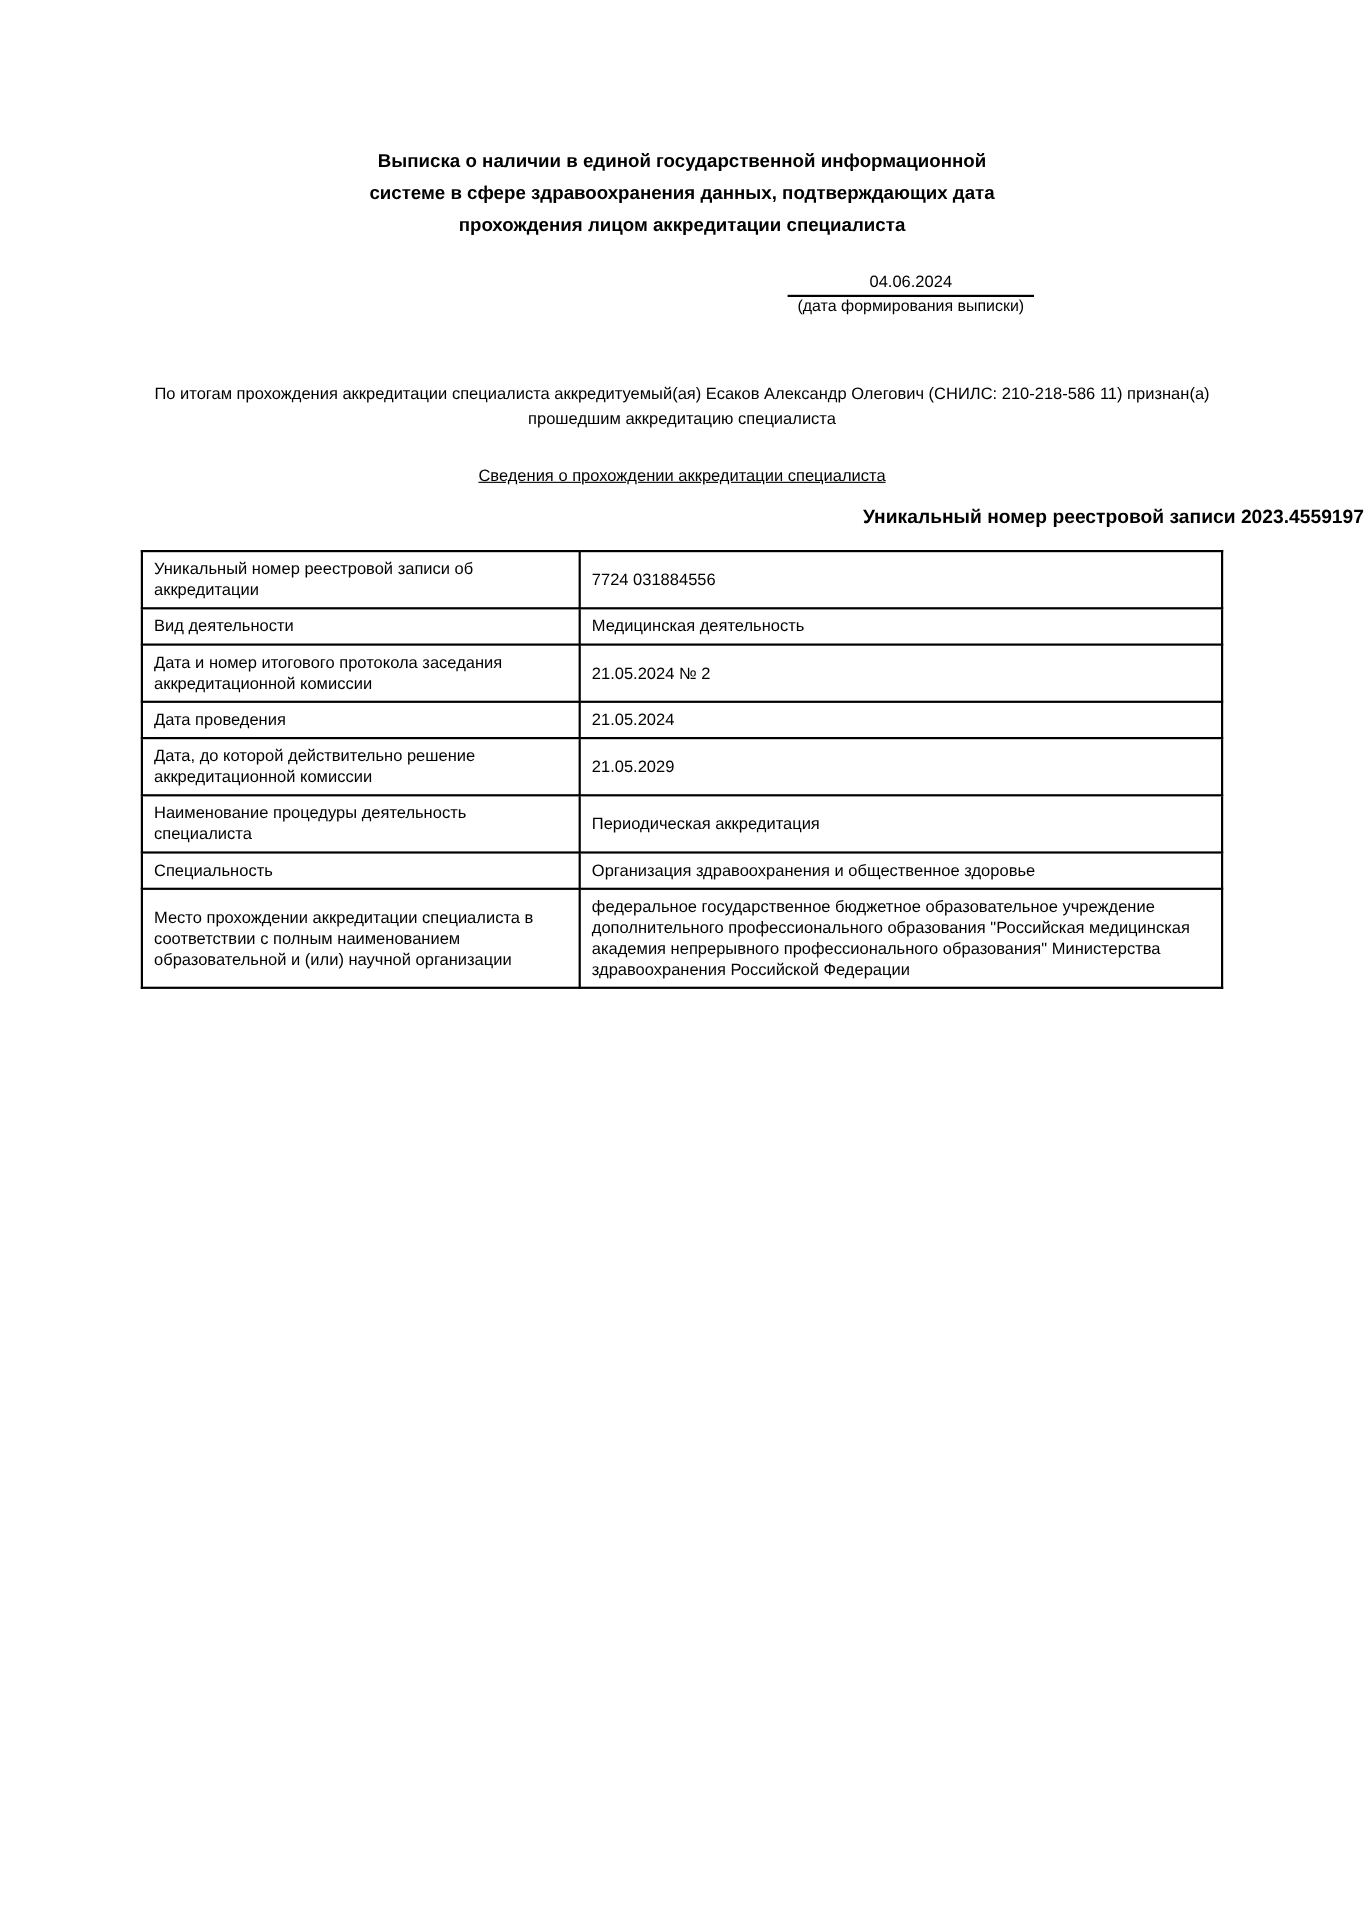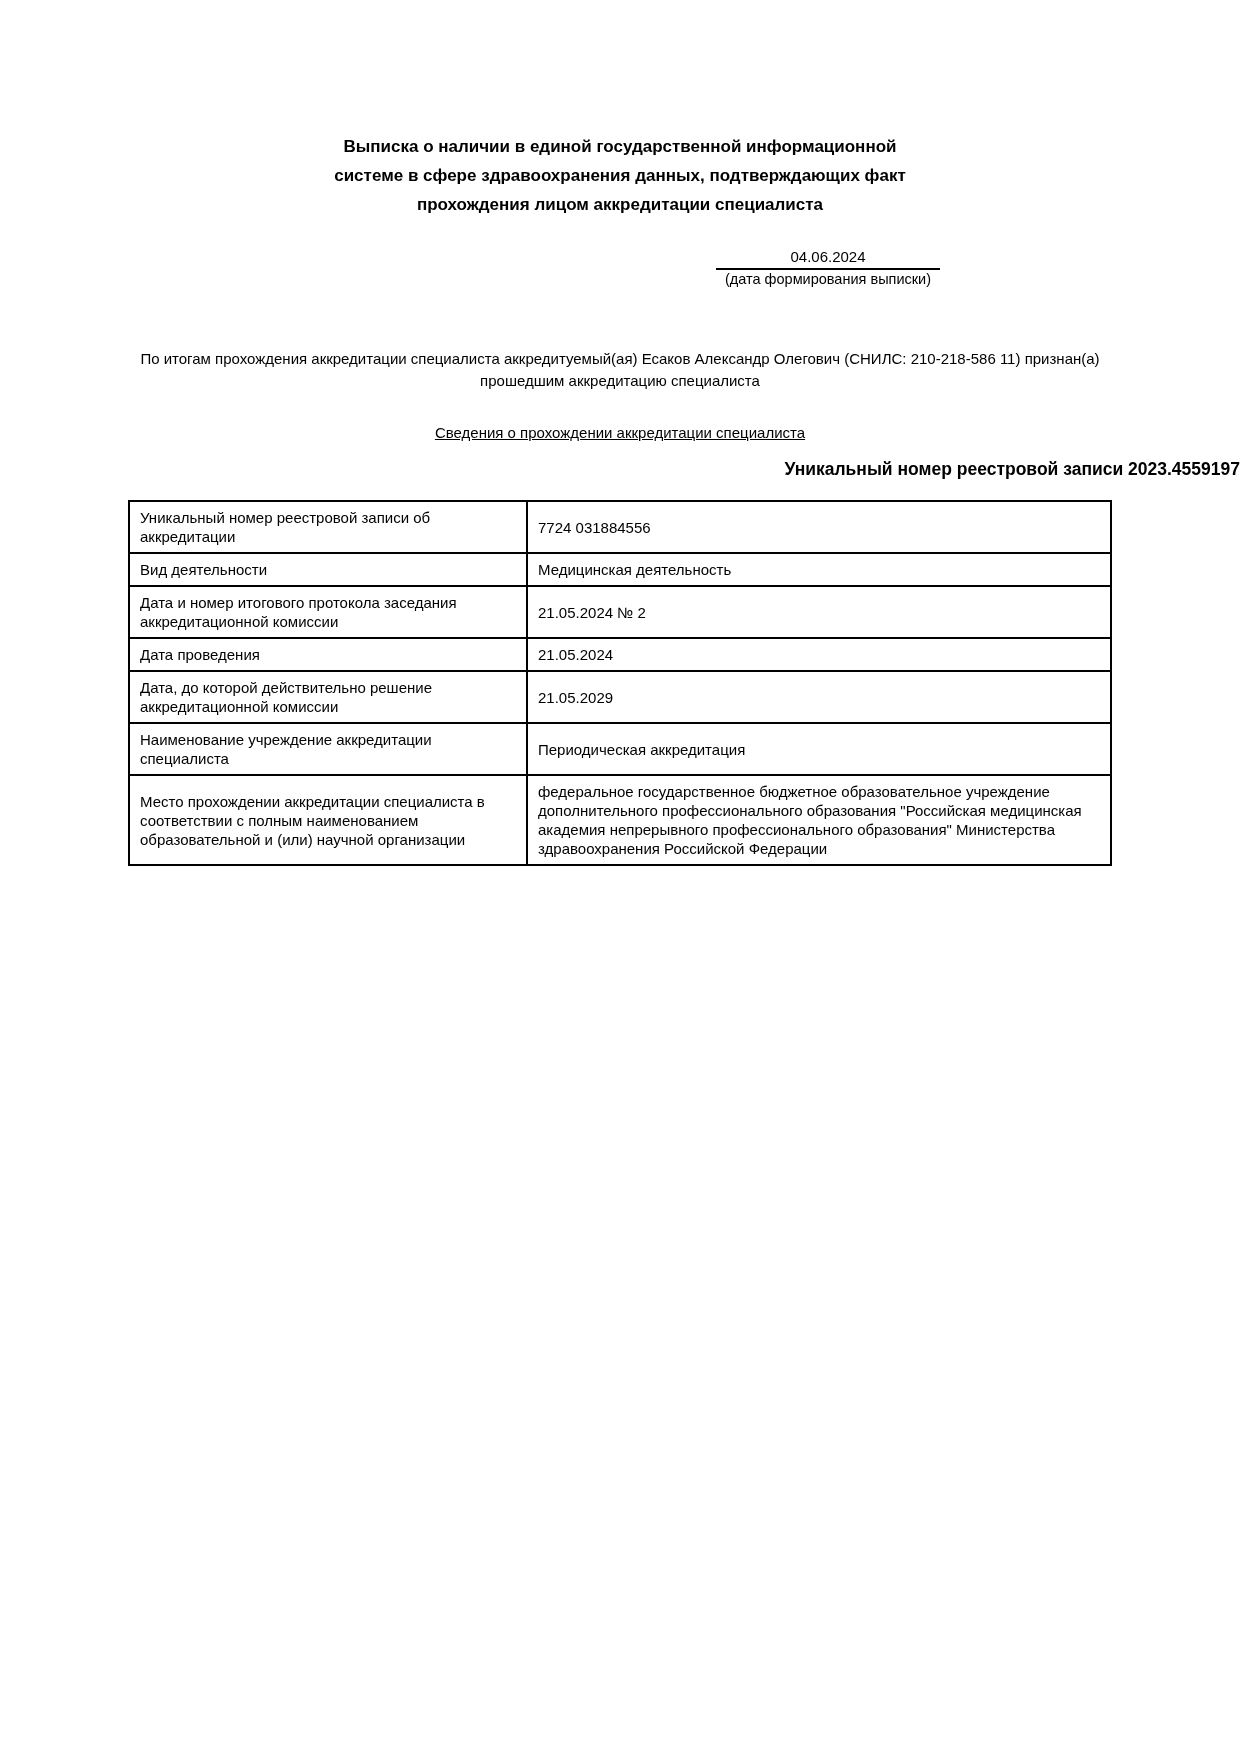--- a/index.html
+++ b/index.html
@@ -82,21 +82,21 @@
   tr.r-tall td { height: 38px; }
   tr.r-short td { height: 19px; }
 </style>
 </head>
 <body>
 
 <div class="page">
 
   <div class="doc-title">
     <div>Выписка о наличии в единой государственной информационной</div>
-    <div>системе в сфере здравоохранения данных, подтверждающих факт</div>
+    <div>системе в сфере здравоохранения данных, подтверждающих дата</div>
     <div>прохождения лицом аккредитации специалиста</div>
   </div>
 
   <div class="date-block">
     <span class="date-value">04.06.2024</span>
     <span class="date-caption">(дата формирования выписки)</span>
   </div>
 
   <div class="intro-paragraph">По итогам прохождения аккредитации специалиста аккредитуемый(ая) Есаков Александр Олегович (СНИЛС: 210-218-586 11) признан(а) прошедшим аккредитацию специалиста</div>
 
@@ -120,22 +120,26 @@
       </tr>
       <tr class="r-short">
         <td class="col-label">Дата проведения</td>
         <td class="col-value">21.05.2024</td>
       </tr>
       <tr class="r-tall">
         <td class="col-label">Дата, до которой действительно решение аккредитационной комиссии</td>
         <td class="col-value">21.05.2029</td>
       </tr>
       <tr class="r-tall">
-        <td class="col-label">Наименование учреждение аккредитации специалиста</td>
+        <td class="col-label">Наименование процедуры деятельность специалиста</td>
         <td class="col-value">Периодическая аккредитация</td>
+      </tr>
+      <tr class="r-short">
+        <td class="col-label">Специальность</td>
+        <td class="col-value">Организация здравоохранения и общественное здоровье</td>
       </tr>
       <tr>
         <td class="col-label">Место прохождении аккредитации специалиста в соответствии с полным наименованием образовательной и (или) научной организации</td>
         <td class="col-value">федеральное государственное бюджетное образовательное учреждение дополнительного профессионального образования "Российская медицинская академия непрерывного профессионального образования" Министерства здравоохранения Российской Федерации</td>
       </tr>
     </tbody>
   </table>
 
 </div>
 

